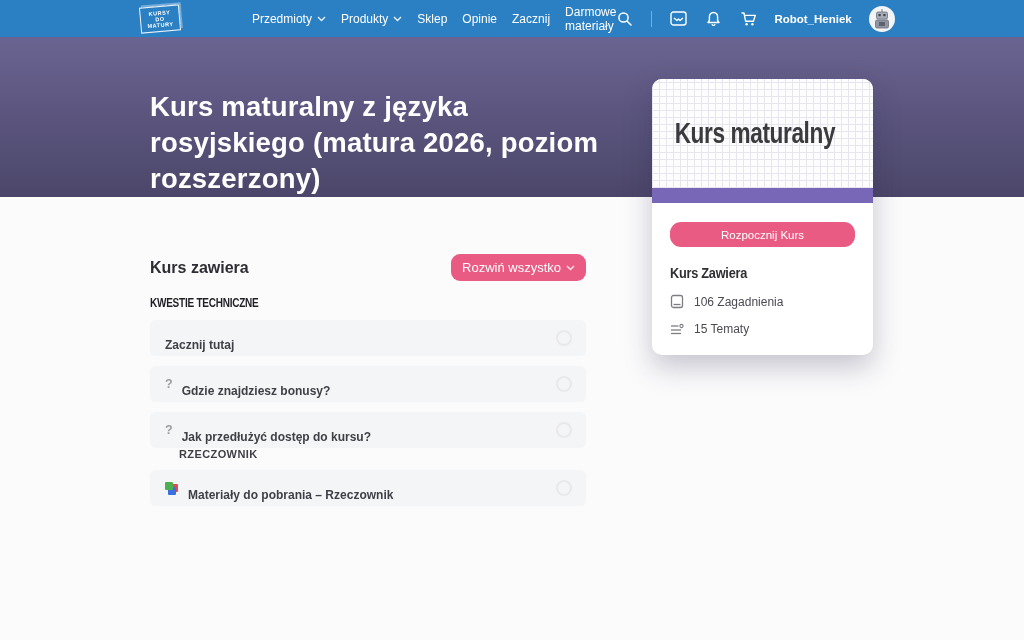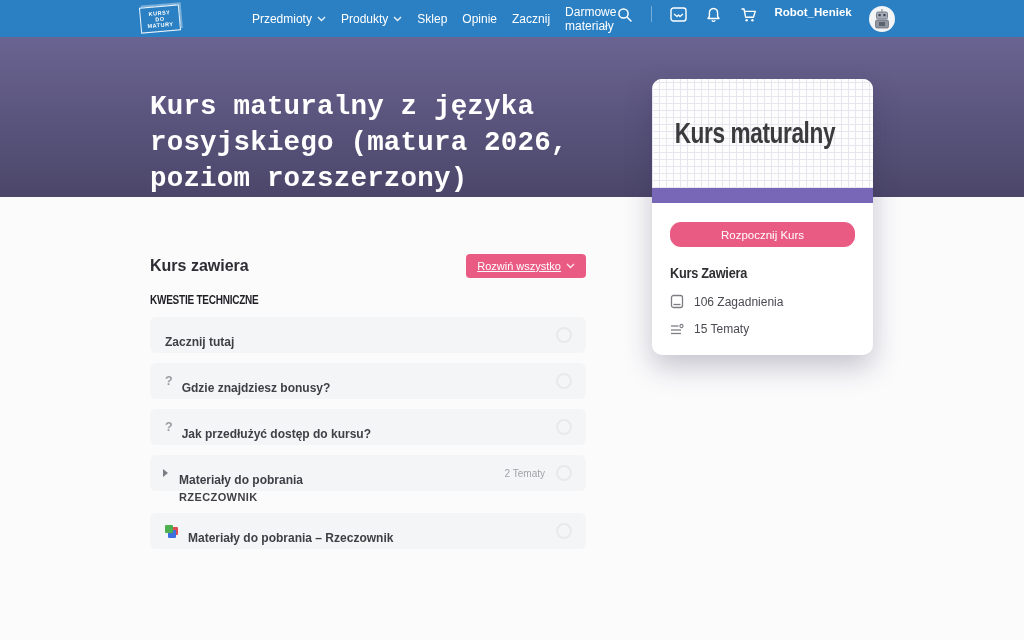--- a/index.html
+++ b/index.html
@@ -8,29 +8,29 @@
 
   
   .navbar { height:37px; background:#2b80c4; display:flex; align-items:center; position:relative; z-index:5; }
   .logo { margin-left:140px; transform:rotate(-5deg); border:1px solid rgba(255,255,255,.9);
     padding:3px 6px; color:#fff; font-size:5.5px; font-weight:bold; letter-spacing:.5px;
     line-height:6px; text-align:center; box-shadow:2px -2px 0 rgba(255,255,255,.35); cursor:pointer; }
   .nav-links { display:flex; align-items:center; gap:15px; margin-left:72px; }
   .nav-link { color:#fff; font-size:12px; font-weight:500; text-decoration:none; display:flex;
     align-items:center; gap:5px; cursor:pointer; }
   .nav-link svg { opacity:.9; }
-  .nav-right { margin-left:auto; margin-right:150px; display:flex; gap:17px; }
+  .nav-right { margin-left:auto; margin-right:150px; display:flex; align-items:center; gap:17px; }
   .icon-btn { width:18px; height:18px; display:flex; align-items:center; justify-content:center; cursor:pointer; }
   .nav-divider { width:1px; height:16px; background:rgba(255,255,255,.35); }
   .username { color:#fff; font-size:11.5px; font-weight:bold; cursor:pointer; }
   .avatar { width:26px; height:26px; border-radius:50%; background:#f3f4f6; display:flex;
     align-items:center; justify-content:center; overflow:hidden; cursor:pointer; }
 
   
-  .hero { height:160px; background:linear-gradient(180deg,#6a6492 0%,#4b4669 100%); position:relative;font-family:Liberation Mono, monospace; }
+  .hero { height:160px; background:linear-gradient(180deg,#6a6492 0%,#4b4669 100%); position:relative; }
   .hero-title { position:absolute; left:150px; top:52px; width:480px; color:#fff;
     font-size:27.5px; line-height:36px; font-weight:bold; letter-spacing:.2px; }
 
   
   .card { position:absolute; left:652px; top:79px; width:221px; height:276px; background:#fff;
     border-radius:10px; box-shadow:0 12px 28px rgba(40,35,70,.25); z-index:6; }
   .card-header { height:109px; border-radius:10px 10px 0 0; display:flex; align-items:center; justify-content:flex-start;
     background-color:#fdfdfd;
     background-image:
       repeating-linear-gradient(0deg,#e7e5ee 0 1px,transparent 1px 7px),
@@ -50,22 +50,22 @@
   .main { padding:24px 0 0 150px; }
   .progress-box { width:436px; height:40px; background:#f4f4f6; border-radius:6px; position:relative;
     padding:7px 15px; }
   .progress-completed { font-size:10.5px; font-weight:bold; color:#3f3f46; }
   .progress-count { font-size:10.5px; color:#8d8d94; margin-top:4px; }
   .progress-track { position:absolute; left:80px; right:32px; top:19px; height:2px; background:#e8e8ec;
     border-radius:2px; }
 
   .heading-row { width:436px; margin-top:33px; display:flex; align-items:center; justify-content:space-between; }
   .content-heading { font-size:16px; font-weight:bold; color:#2d2d33; }
-  .expand-btn { background:#ea5b84; color:#fff; border:none; border-radius:4px; padding:6px 11px;
-    font-size:11px; font-family:inherit; display:flex; align-items:center; gap:5px; cursor:pointer;text-decoration:underline; }
+  .expand-btn { background:#ea5b84; color:#fff; border:none; border-radius:9px; padding:6px 11px;
+    font-size:13px; font-family:inherit; display:flex; align-items:center; gap:5px; cursor:pointer; }
   .expand-btn svg { opacity:.85; }
 
   .section-title-display { margin-top:15px; font-size:12.5px; font-weight:800; color:#1f1f24;
     letter-spacing:-.3px; transform:scaleX(.8); transform-origin:left; white-space:nowrap; }
   .section-title-plain { font-size:11px; font-weight:bold; color:#3f3f46; letter-spacing:.4px;padding-left:29px; }
 
   .lesson-item { width:436px; height:36px; margin-top:10px; background:#f4f5f6; border-radius:6px;
     display:flex; align-items:center; padding:0 14px 0 15px; cursor:pointer; }
   .lesson-label { font-size:12px; font-weight:bold; color:#3f3f46;margin-top:13px; }
   .q-icon { color:#9b9ba1; font-size:12.5px; font-weight:bold; margin-right:9px; }
@@ -213,26 +213,20 @@
     <span class="lesson-label">Gdzie znajdziesz bonusy?</span>
     <span class="item-circle pushed"></span>
   </div>
 
   <div class="lesson-item">
     <span class="q-icon">?</span>
     <span class="lesson-label">Jak przedłużyć dostęp do kursu?</span>
     <span class="item-circle pushed"></span>
   </div>
 
-  <div class="lesson-item">
-    <span class="arrow-icon"></span>
-    <span class="lesson-label">Materiały do pobrania</span>
-    <span class="item-badge">2 Tematy</span>
-    <span class="item-circle"></span>
-  </div>
 
   <div class="section-title-plain">RZECZOWNIK</div>
 
   <div class="lesson-item">
     <span class="materials-icon">
         <i class="sq-red"></i>
         <i class="sq-blue"></i>
         <i class="sq-green"></i>
       </span>
     <span class="lesson-label">Materiały do pobrania – Rzeczownik</span>

